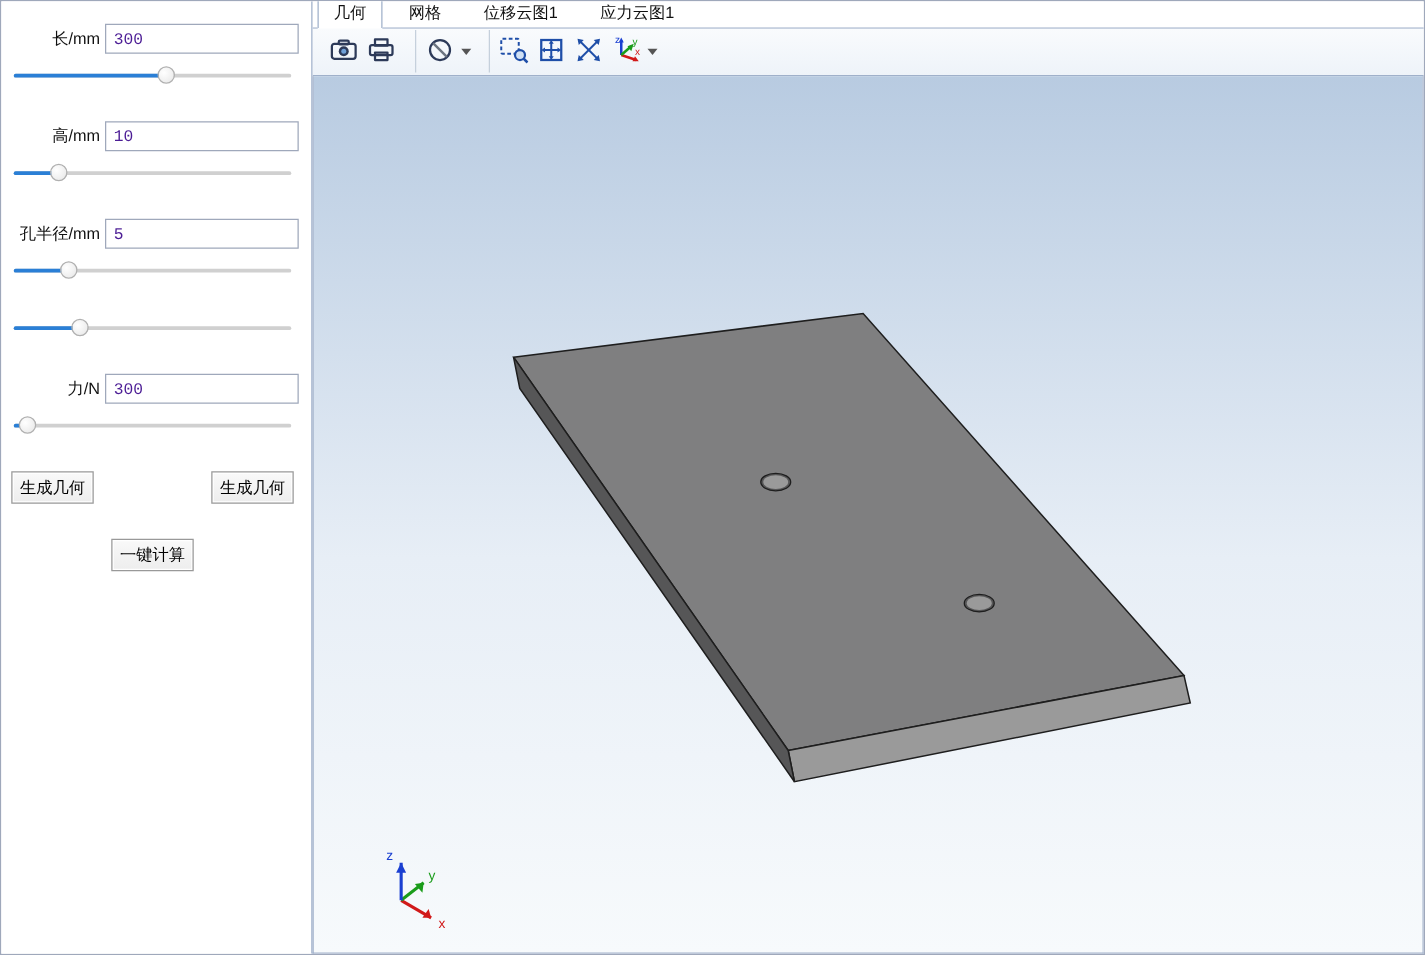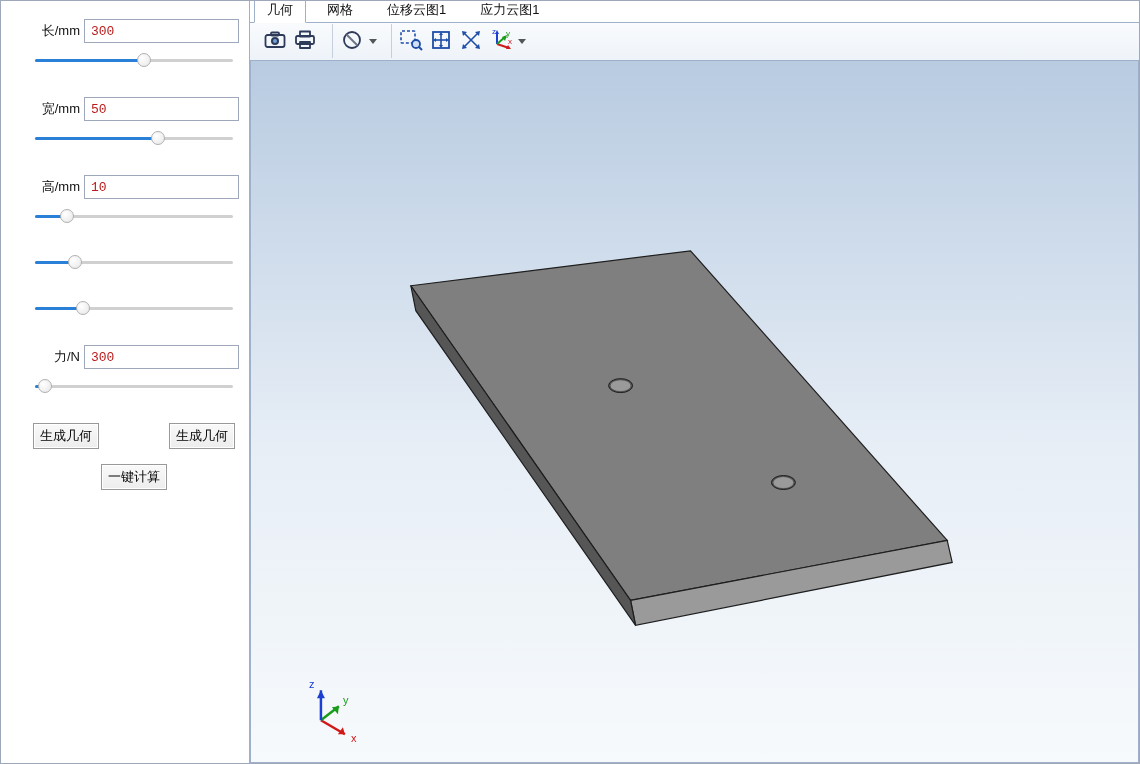--- a/index.html
+++ b/index.html
@@ -7,21 +7,21 @@
       font-family: "Microsoft YaHei", Arial, sans-serif;
       font-size: 13px;
       width: 1140px; height: 764px;
       display: flex;
       background: #fff;
       border: 1px solid #9fa8bb;
     }
     .sidebar {
       width: 249px;
       border-right: 1px solid #9fb0ca;
-      padding: 18px 10px 10px 28px;
+      padding: 18px 10px 10px 4px;
       background: #fff;
       position: relative;
     }
     .group { margin-bottom: 28px; }
     .row {
       display: flex;
       align-items: center;
       justify-content: flex-end;
       margin-bottom: 8px;
     }
@@ -32,21 +32,21 @@
       color: #111;
       font-size: 13px;
     }
     .row input[type="text"] {
       width: 155px;
       height: 24px;
       border: 1px solid #9fa8bb;
       padding: 2px 6px;
       font-family: "Courier New", monospace;
       font-size: 13px;
-      color: #b91c1c;
+      color: #4c1d95;
     }
     .slider-wrap {
       position: relative;
       height: 18px;
       margin: 2px 6px 0 6px;
     }
     .slider-track {
       position: absolute;
       left: 0; right: 0; top: 8px;
       height: 3px;
@@ -64,21 +64,21 @@
       position: absolute;
       top: 2px;
       width: 14px; height: 14px;
       border-radius: 50%;
       background: radial-gradient(circle at 35% 35%, #fff, #e6e6e6);
       border: 1px solid #b0b0b0;
       transform: translateX(-7px);
       cursor: pointer;
     }
     .btn-row { display: flex; justify-content: space-between; padding: 0 4px; }
-    .btn-center { text-align: center; margin-top: 15px; }
+    .btn-center { text-align: center; margin-top: 28px; }
     button.win {
       background: linear-gradient(#f9f9f9,#ededed);
       border: 1px solid #999;
       padding: 3px 6px;
       font-size: 13px;
       cursor: pointer;
       box-shadow: inset 0 0 0 1px #fff;
     }
 
     .main { flex: 1; display: flex; flex-direction: column; }
@@ -161,41 +161,34 @@
         <input type="text" value="300" style="">
       </div>
       <div class="slider-wrap">
         <div class="slider-track"></div>
      <div class="slider-fill" style="width:55%"></div>
      <div class="slider-thumb" style="left:55%"></div>
       </div>
     </div>
     <div class="group">
       <div class="row">
-        <label>宽/mm</label>
-        <input type="text" value="50" style="">
-      </div>
-      <div class="slider-wrap">
-        <div class="slider-track"></div>
-     <div class="slider-fill" style="width:62%"></div>
-     <div class="slider-thumb" style="left:62%"></div>
-      </div>
-    </div>
-    <div class="group">
-      <div class="row">
         <label>高/mm</label>
         <input type="text" value="10" style="">
       </div>
       <div class="slider-wrap">
         <div class="slider-track"></div>
      <div class="slider-fill" style="width:16%"></div>
      <div class="slider-thumb" style="left:16%"></div>
       </div>
     </div>
     <div class="group">
+      <div class="row">
+        <label>孔半径/mm</label>
+        <input type="text" value="5" style="">
+      </div>
       <div class="slider-wrap">
         <div class="slider-track"></div>
      <div class="slider-fill" style="width:20%"></div>
      <div class="slider-thumb" style="left:20%"></div>
       </div>
     </div>
     <div class="group">
       <div class="slider-wrap">
         <div class="slider-track"></div>
      <div class="slider-fill" style="width:24%"></div>

